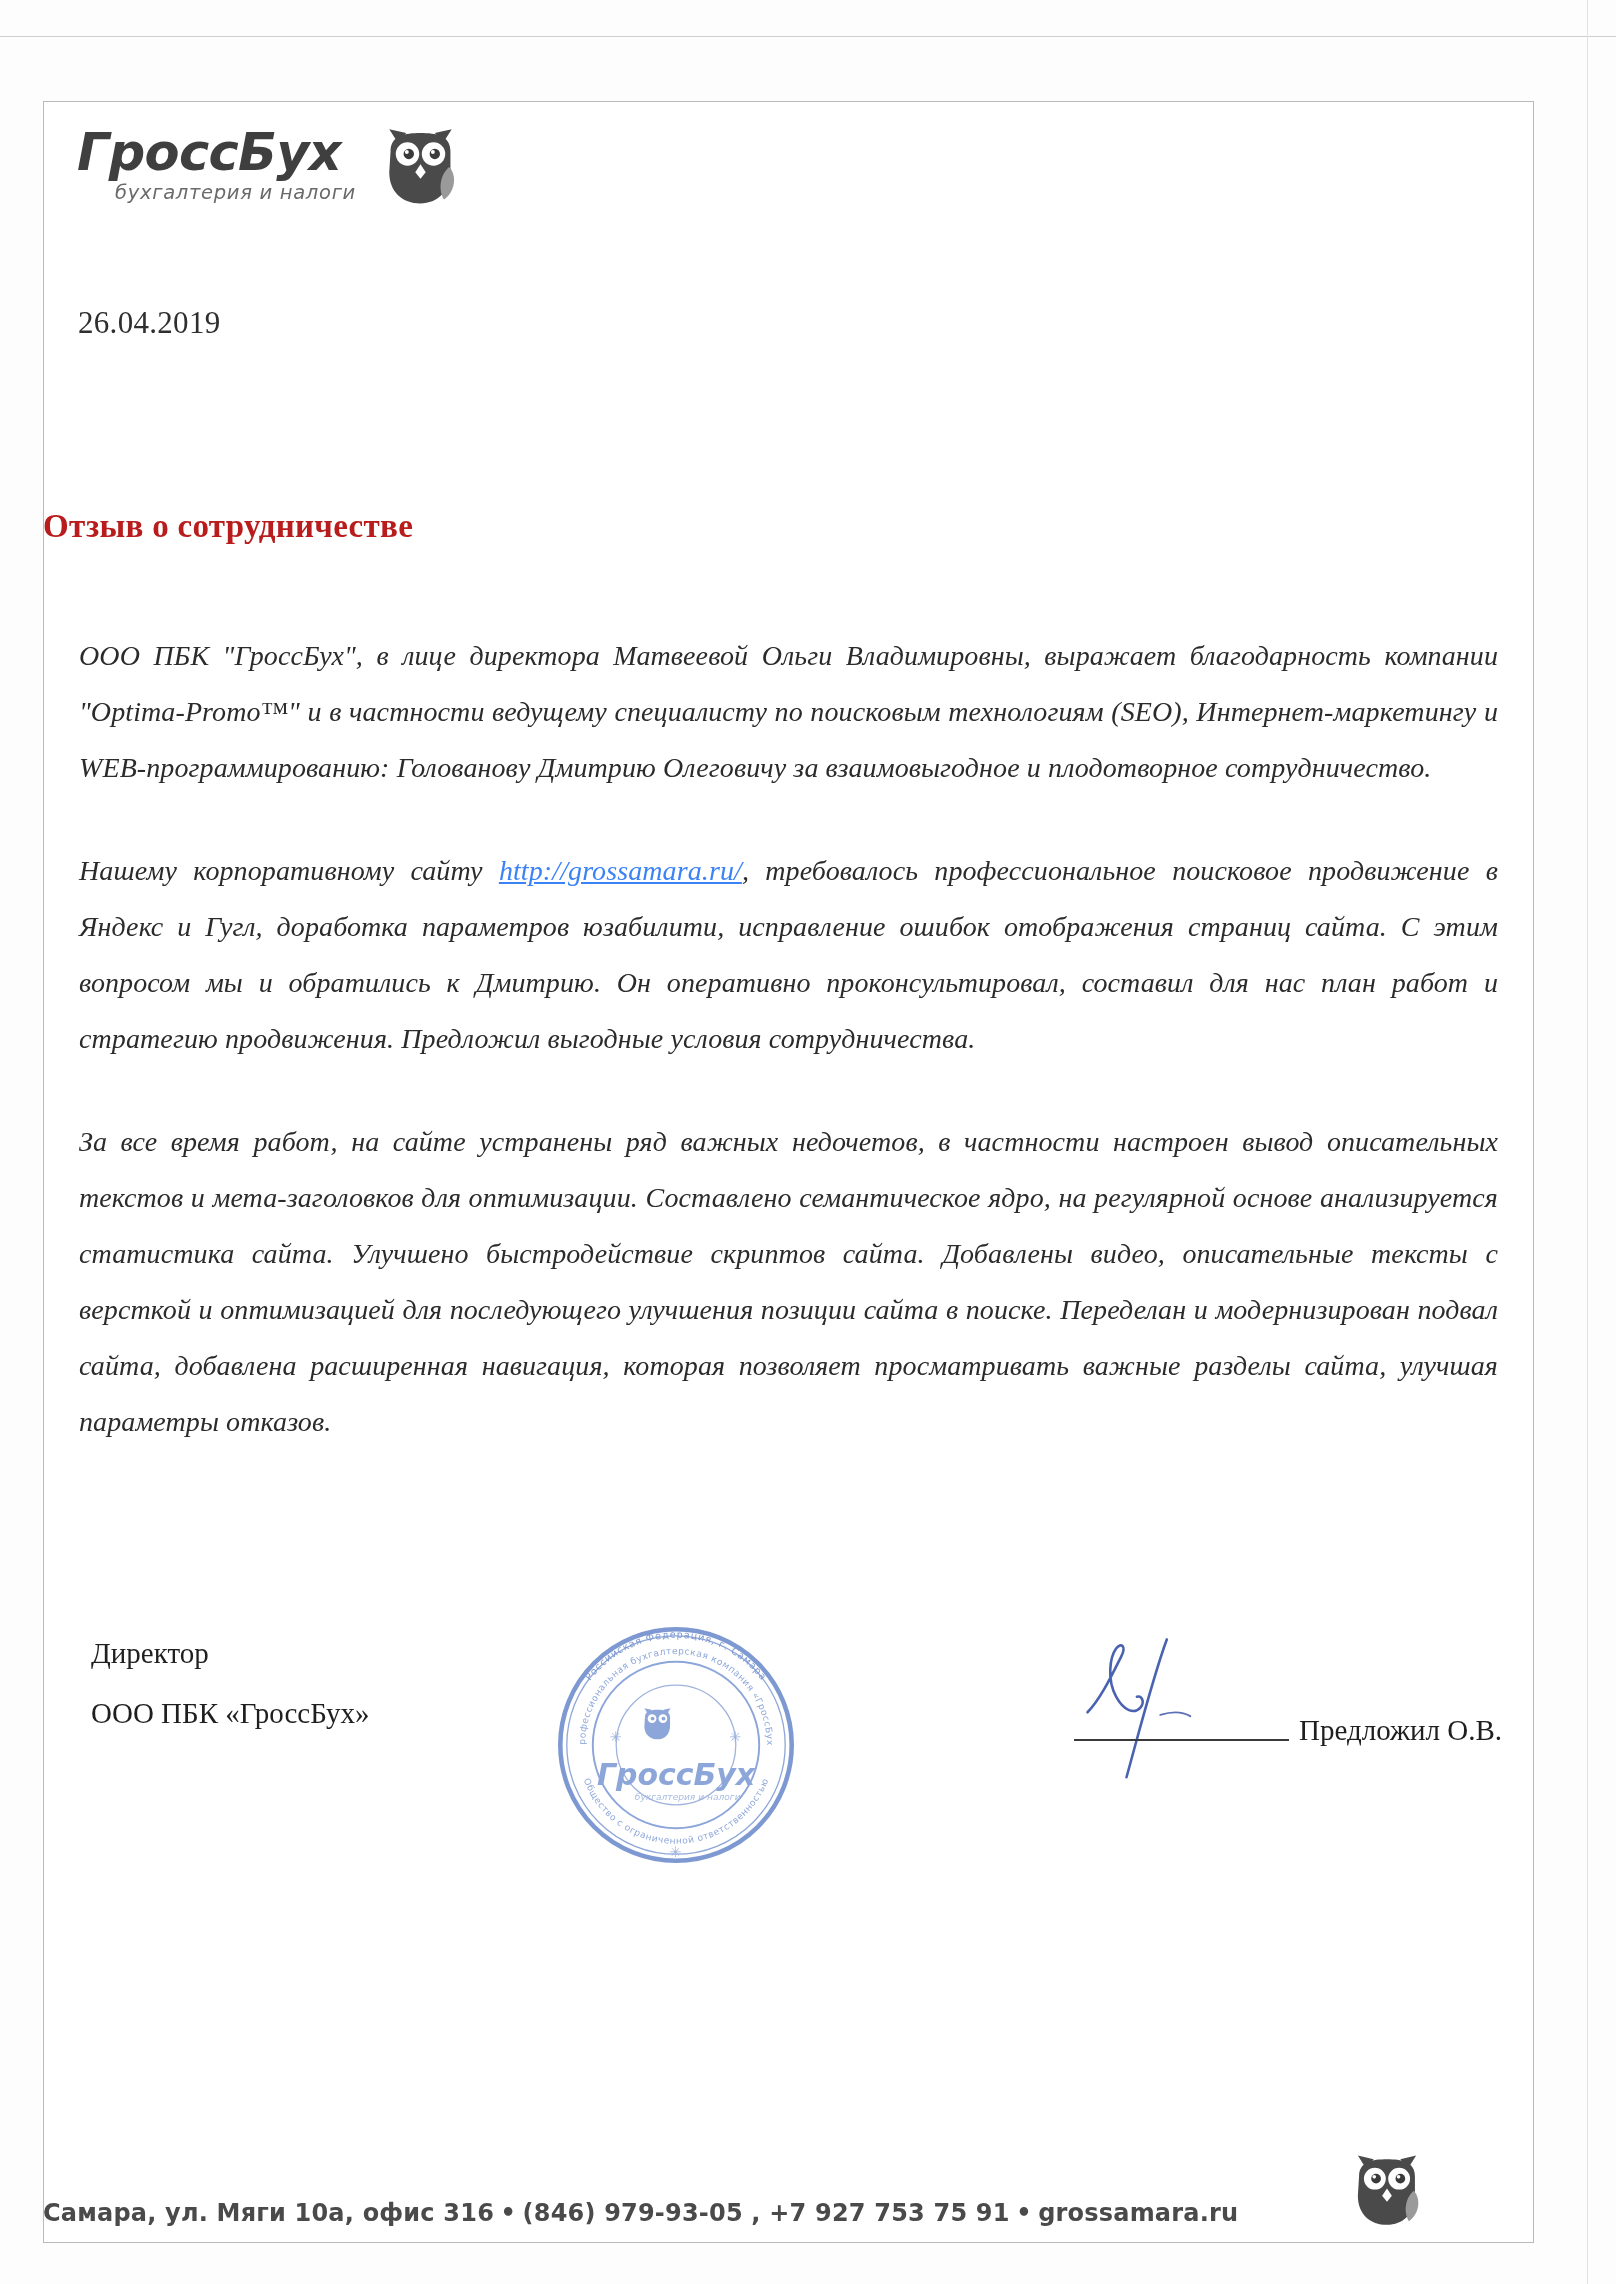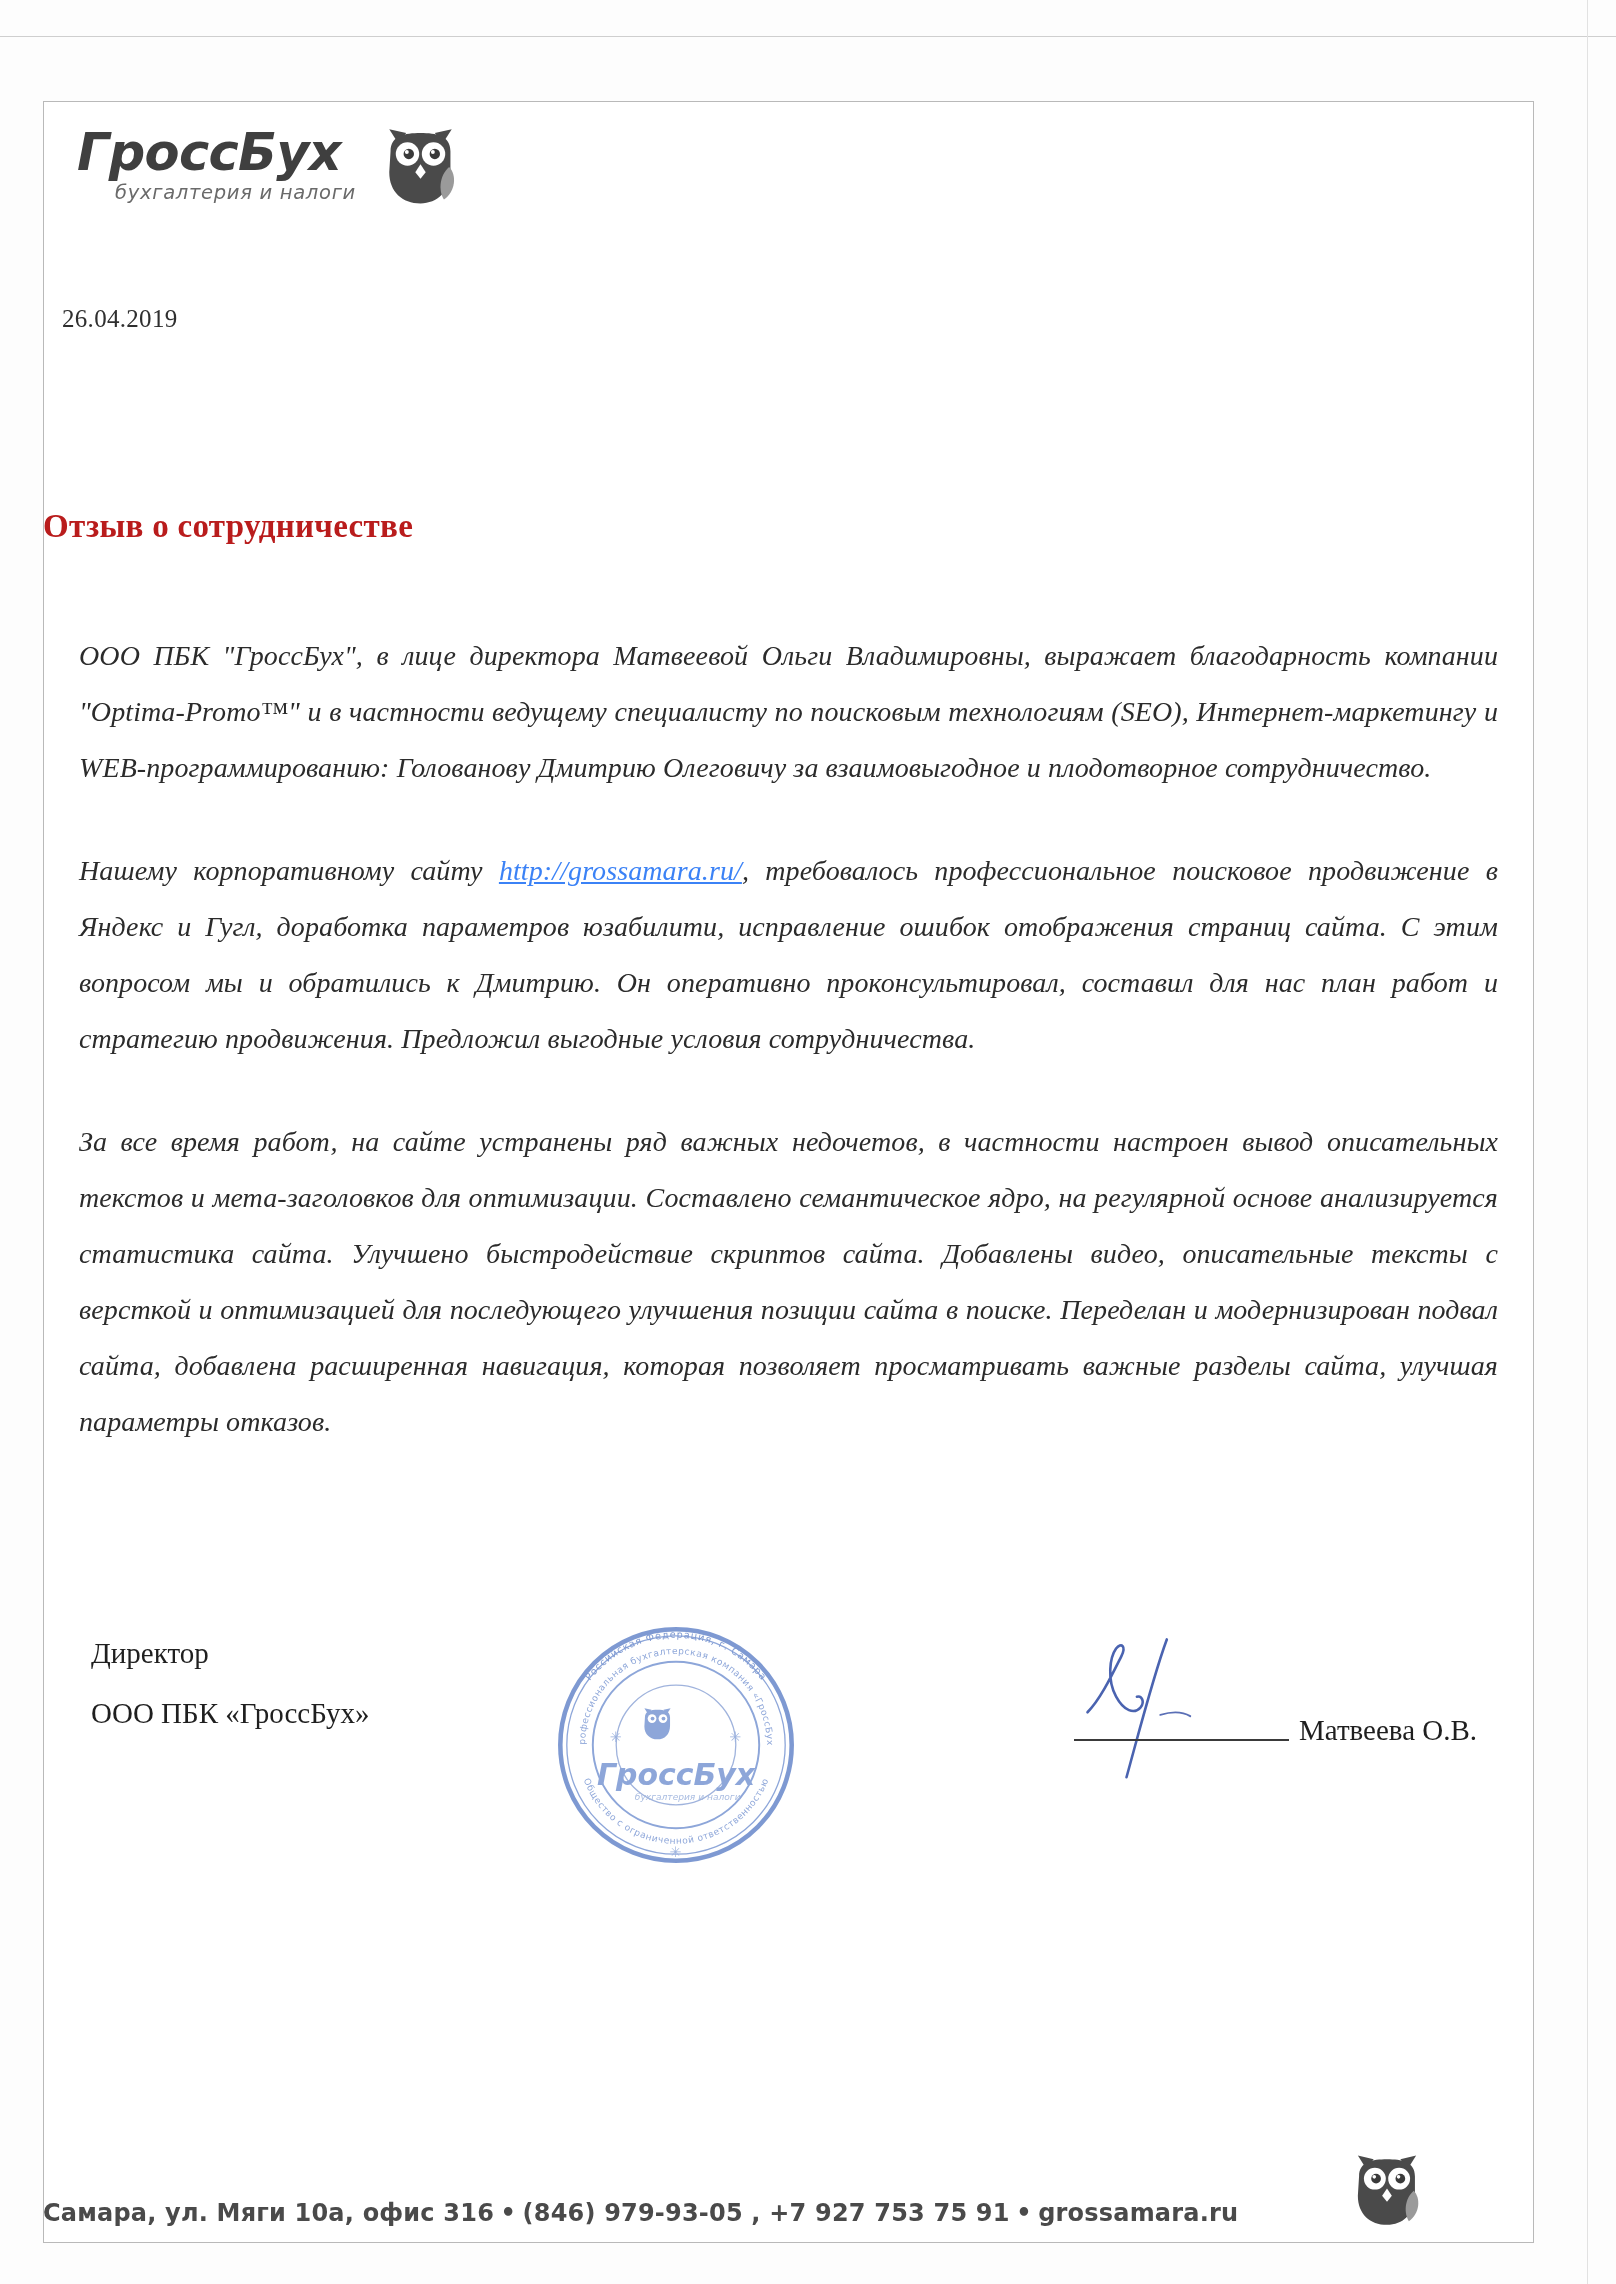--- a/index.html
+++ b/index.html
@@ -75,23 +75,23 @@
     width: 73px;
     height: 82px;
   }
 
   
   .owl svg { display: block; width: 100%; height: 100%; }
 
   
   .doc-date {
     position: absolute;
-    left: 62px;
+    left: 78px;
     top: 305px;
-    font-size: 25px;
+    font-size: 31px;
     color: #2f2f2f;
     letter-spacing: 0.3px;
   }
 
   
   .doc-title {
     position: absolute;
     left: 43px;
     top: 508px;
     width: 1491px;
@@ -295,21 +295,21 @@
     <svg viewBox="0 0 260 230">
       <path d="M10 120 C30 100 48 62 62 34 C70 18 62 12 54 22 C44 36 40 70 54 96
                C66 118 82 124 92 112 C98 104 94 94 86 96" fill="none" stroke="#4a63b0" stroke-width="4" stroke-linecap="round"></path>
       <path d="M132 8 C112 62 92 140 70 220" fill="none" stroke="#4a63b0" stroke-width="4" stroke-linecap="round"></path>
       <path d="M122 124 C142 118 158 120 168 126" fill="none" stroke="#5a6fb6" stroke-width="3" stroke-linecap="round"></path>
     </svg>
   </div>
 
   <div class="sign-right">
     <div class="sign-rule"></div>
-    <div class="sign-name">Матвеева О.В.</div>
+    <div class="sign-name">Предложил О.В.</div>
   </div>
 
   <div class="footer-text">
     <span>Самара, ул. Мяги 10а, офис 316</span><span class="footer-sep">•</span><span>(846) 979-93-05 , +7 927 753 75 91</span><span class="footer-sep">•</span><span>grossamara.ru</span>
   </div>
 
   <div class="owl-footer owl">
     <svg viewBox="0 0 112 126">
       <path d="M8 8 L34 14 L22 30 Z" fill="#4a4a4a"></path>
       <path d="M104 8 L78 14 L90 30 Z" fill="#4a4a4a"></path>

